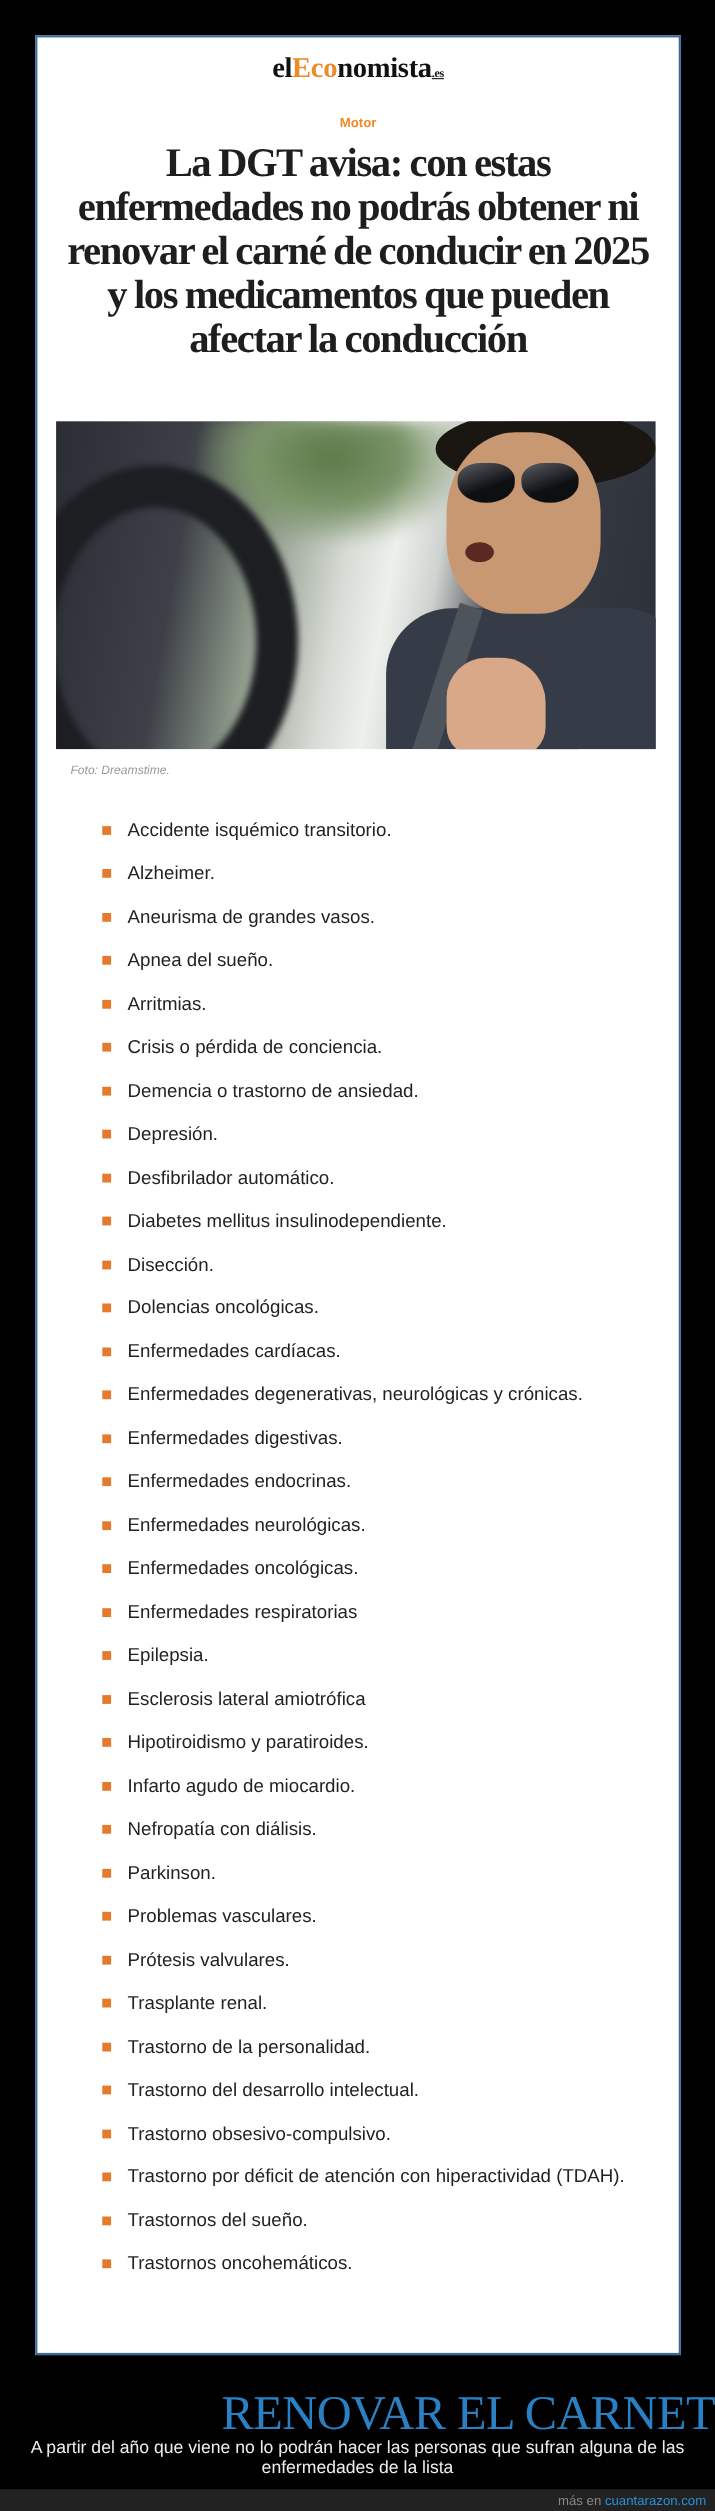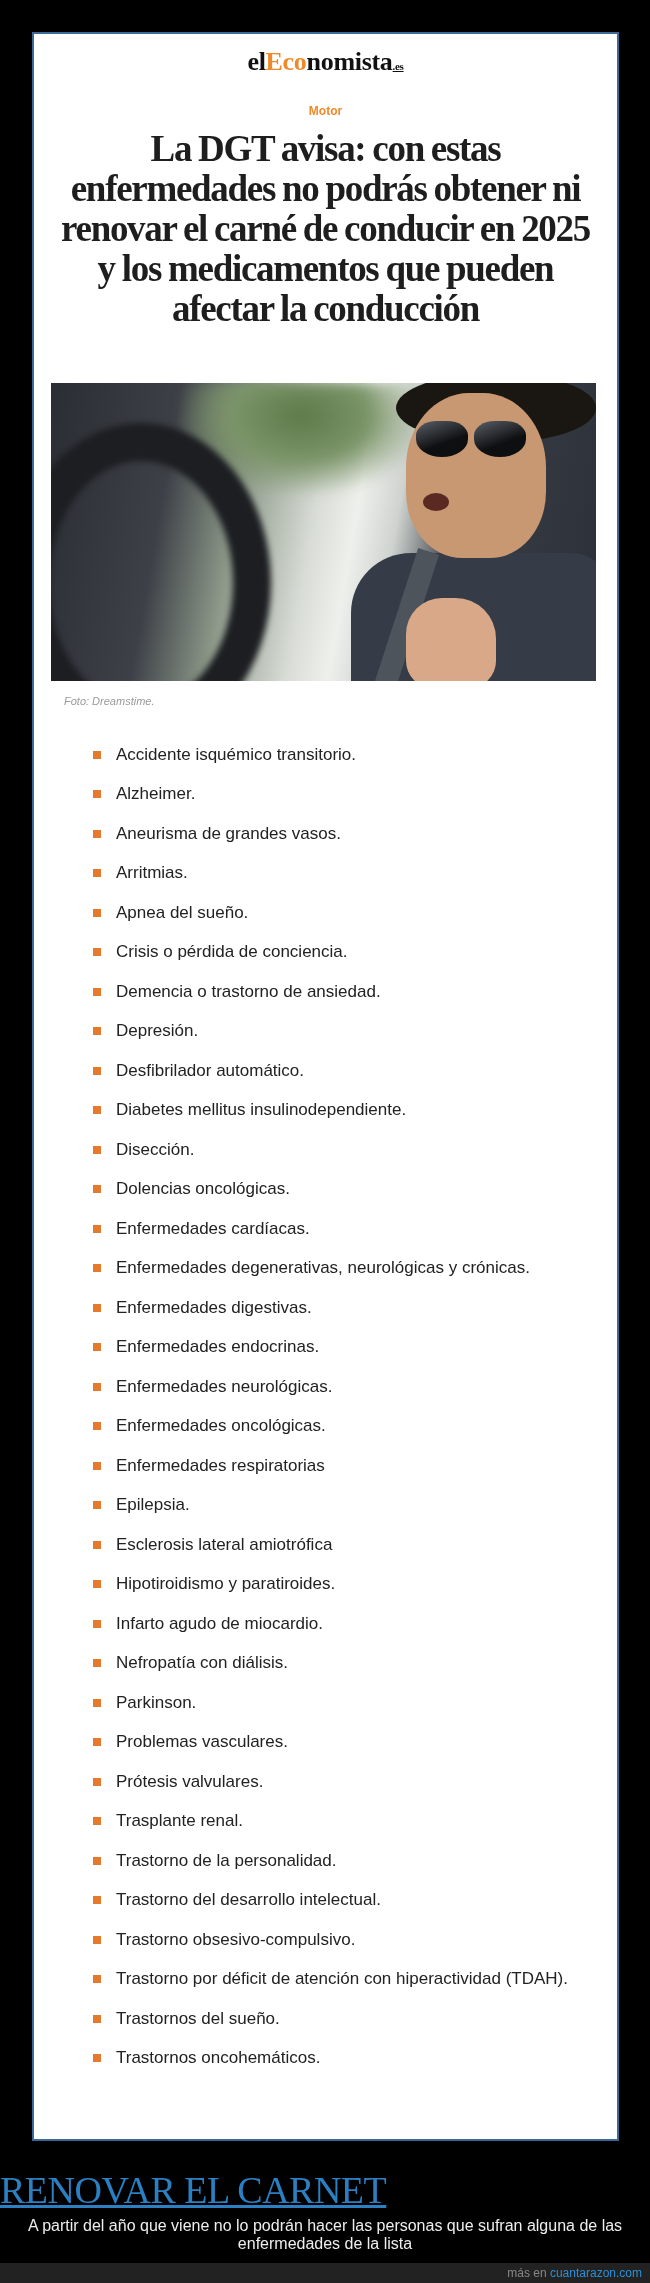--- a/index.html
+++ b/index.html
@@ -146,26 +146,25 @@
       position: absolute;
       left: 31px; top: 50%;
       width: 8px; height: 8px;
       margin-top: -4px;
       background: #e67a2c;
     }
 
     .meme-title {
       position: absolute;
       left: 0; right: 0; top: 2168px;
-      text-align: left;
+      text-align: right;
       font-family: "Liberation Serif", serif;
-      font-size: 38px;
+      font-size: 44px;
       color: #2a80c2;
       letter-spacing: -0.5px;
-      text-decoration: underline;
     }
     .meme-sub {
       position: absolute;
       left: 20px; right: 20px; top: 2217px;
       text-align: center;
       font-size: 16px;
       line-height: 18px;
       color: #eee;
     }
     .footer {
@@ -223,25 +222,25 @@
       <li>
         <span class="bullet"></span>
         <span>Alzheimer.</span>
       </li>
       <li>
         <span class="bullet"></span>
         <span>Aneurisma de grandes vasos.</span>
       </li>
       <li>
         <span class="bullet"></span>
+        <span>Apnea del sueño.</span>
+      </li>
+      <li>
+        <span class="bullet"></span>
         <span>Arritmias.</span>
-      </li>
-      <li>
-        <span class="bullet"></span>
-        <span>Apnea del sueño.</span>
       </li>
       <li>
         <span class="bullet"></span>
         <span>Crisis o pérdida de conciencia.</span>
       </li>
       <li>
         <span class="bullet"></span>
         <span>Demencia o trastorno de ansiedad.</span>
       </li>
       <li>

